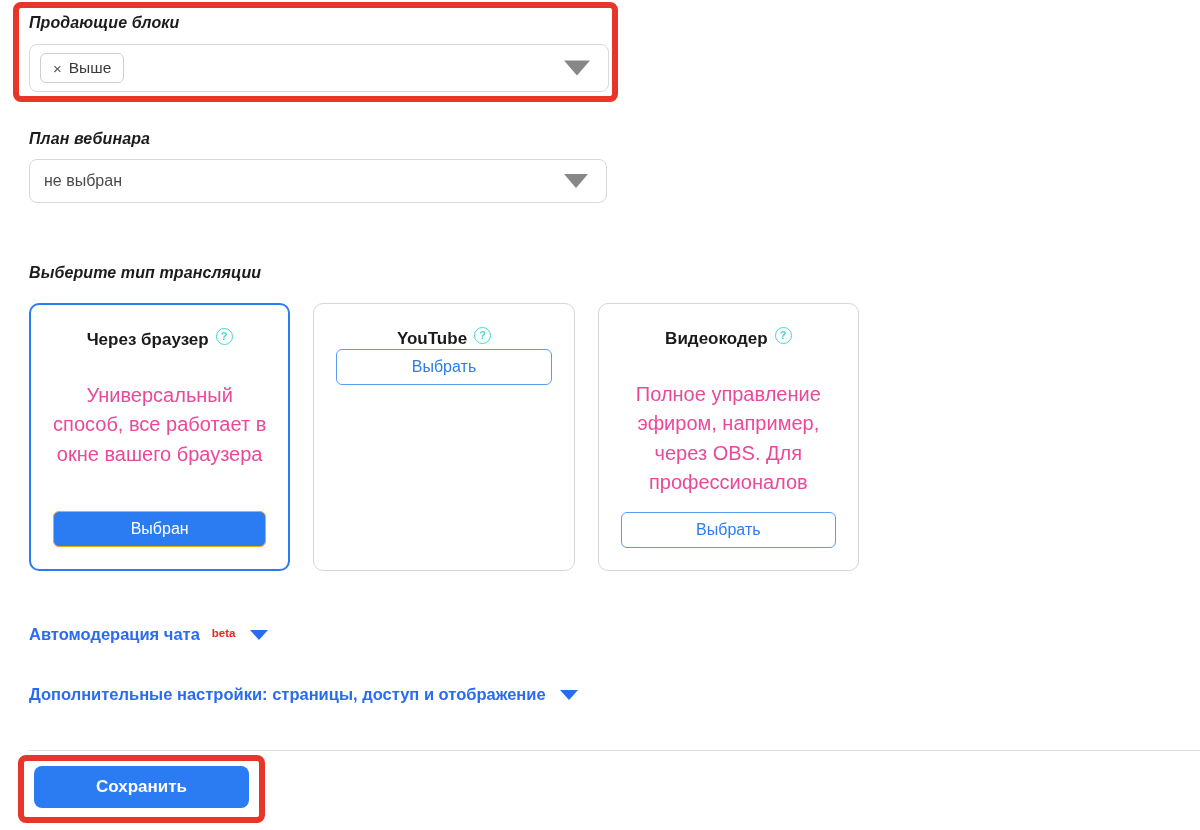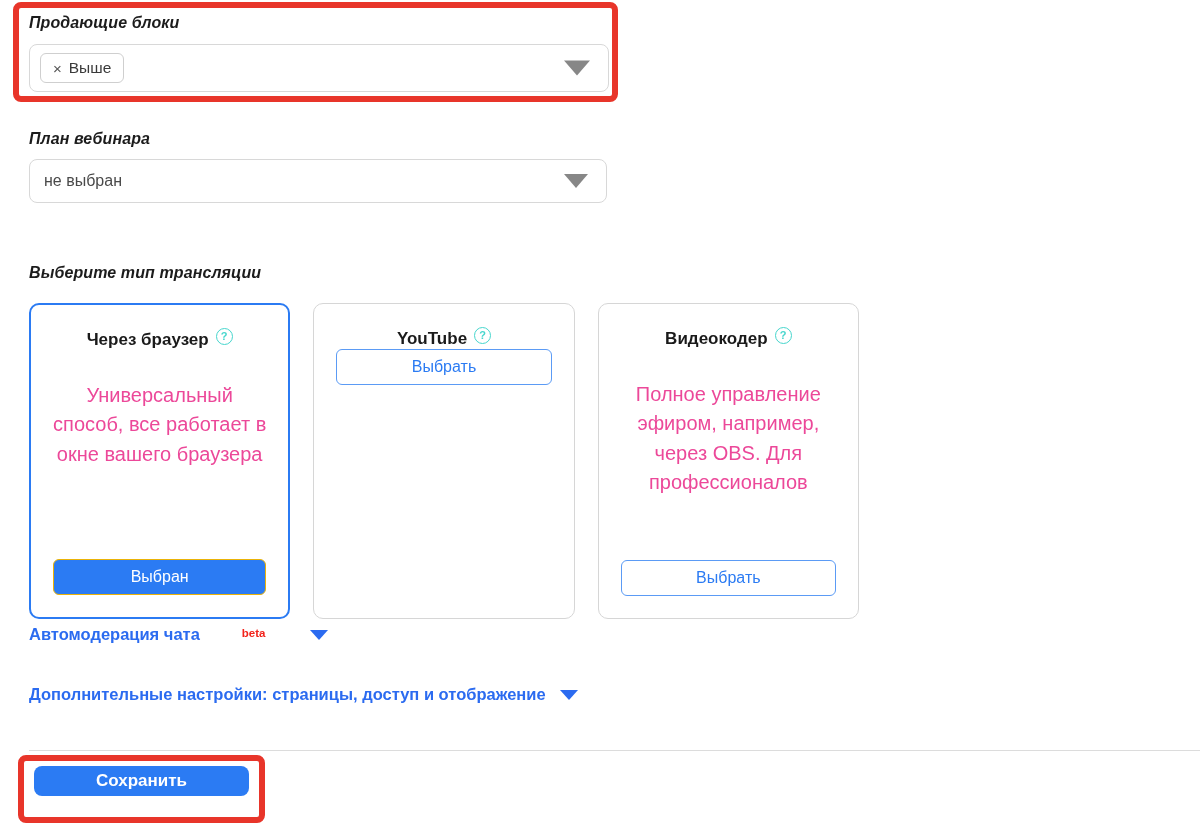--- a/index.html
+++ b/index.html
@@ -112,21 +112,21 @@
     top: 264px;
     width: 830px;
   }
   #cards {
     margin-top: 21px;
     display: flex;
     gap: 23px;
   }
   .card {
     width: 266px;
-    height: 316px;
+    height: 268px;
     border: 1px solid #d6d6d6;
     border-radius: 10px;
     background: #ffffff;
     padding: 26px 22px 22px;
     display: flex;
     flex-direction: column;
     align-items: center;
   }
   .card.selected {
     border: 2px solid #2b7bf3;
@@ -190,21 +190,21 @@
   .disclosure {
     position: absolute;
     display: flex;
     align-items: center;
     font-size: 16.5px;
     font-weight: 700;
     color: #2b6bf0;
     white-space: nowrap;
     cursor: pointer;
   }
-  #disc-automod { left: 29px; top: 625px; gap: 30px; }
+  #disc-automod { left: 29px; top: 625px; }
   #disc-extra   { left: 29px; top: 685px; }
   .beta-badge {
     color: #f2231b;
     font-size: 11.5px;
     font-weight: 700;
     margin-left: 12px;
     align-self: flex-start;
     margin-top: 2px;
   }
   .caret {
@@ -222,21 +222,21 @@
     top: 750px;
     width: 1171px;
     height: 1px;
     background: #dcdcdc;
   }
   #save-button {
     position: absolute;
     left: 34px;
     top: 766px;
     width: 215px;
-    height: 30px;
+    height: 42px;
     background: #2b7bf3;
     border: none;
     border-radius: 8px;
     color: #ffffff;
     font-size: 17px;
     font-weight: 700;
     font-family: inherit;
     cursor: pointer;
   }
 </style>

